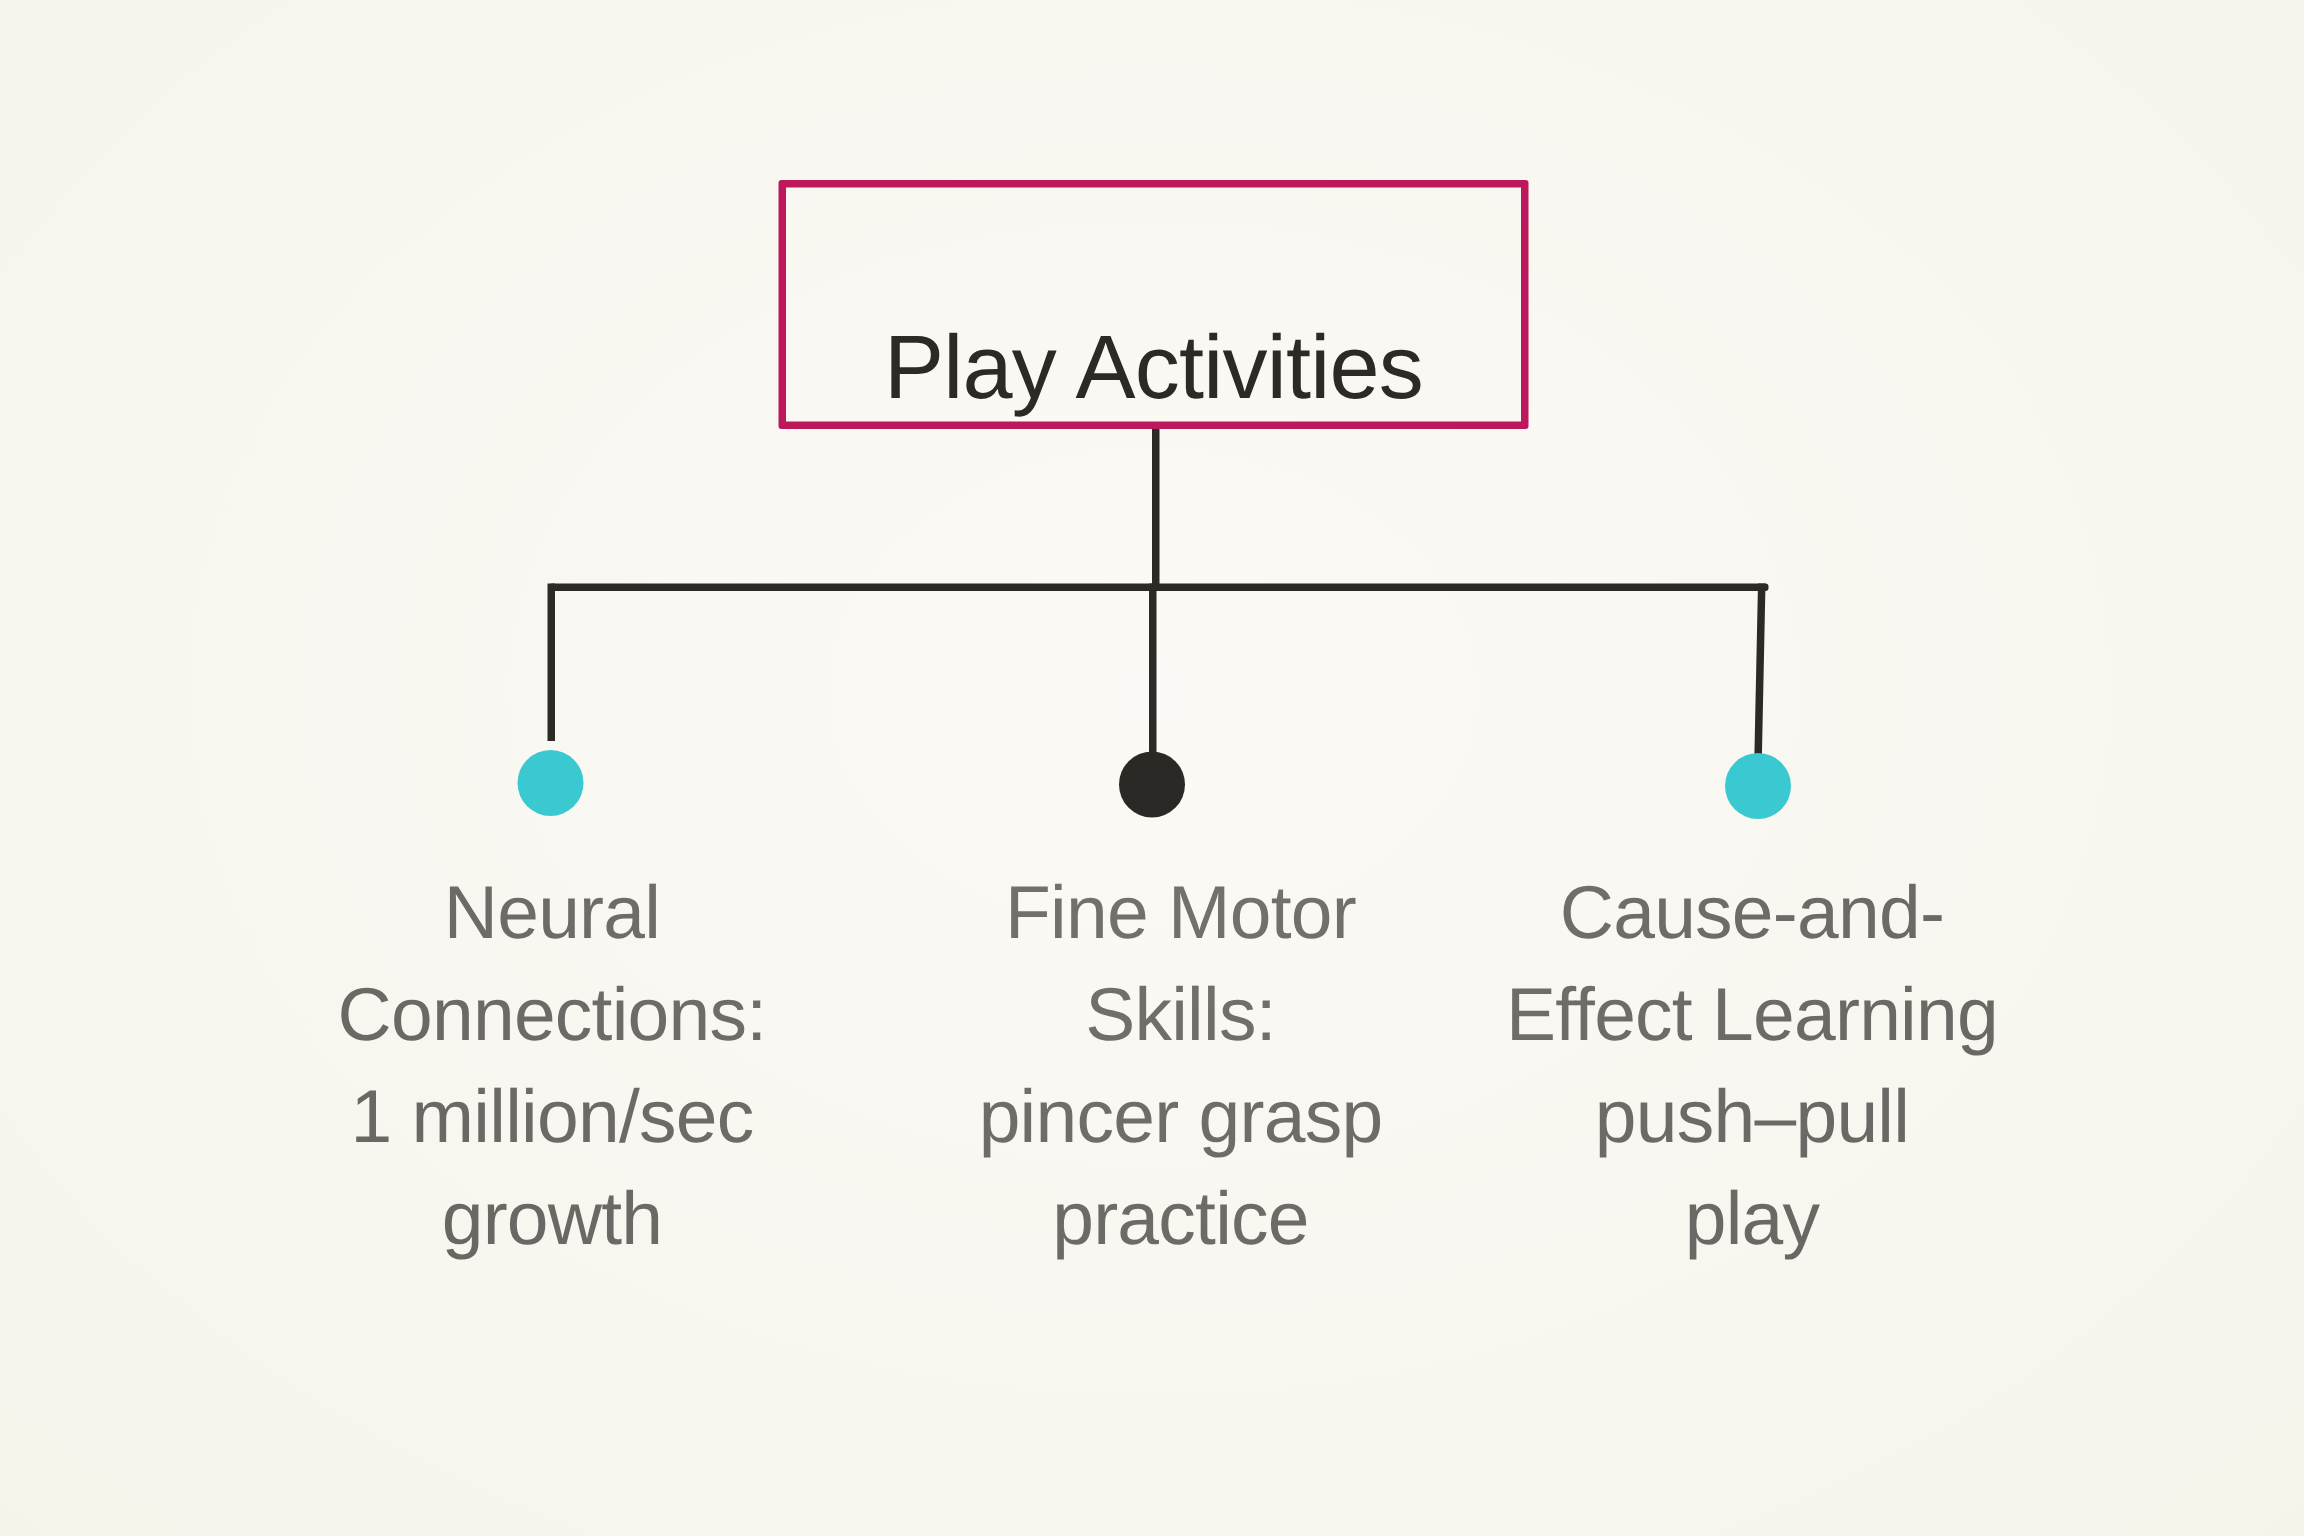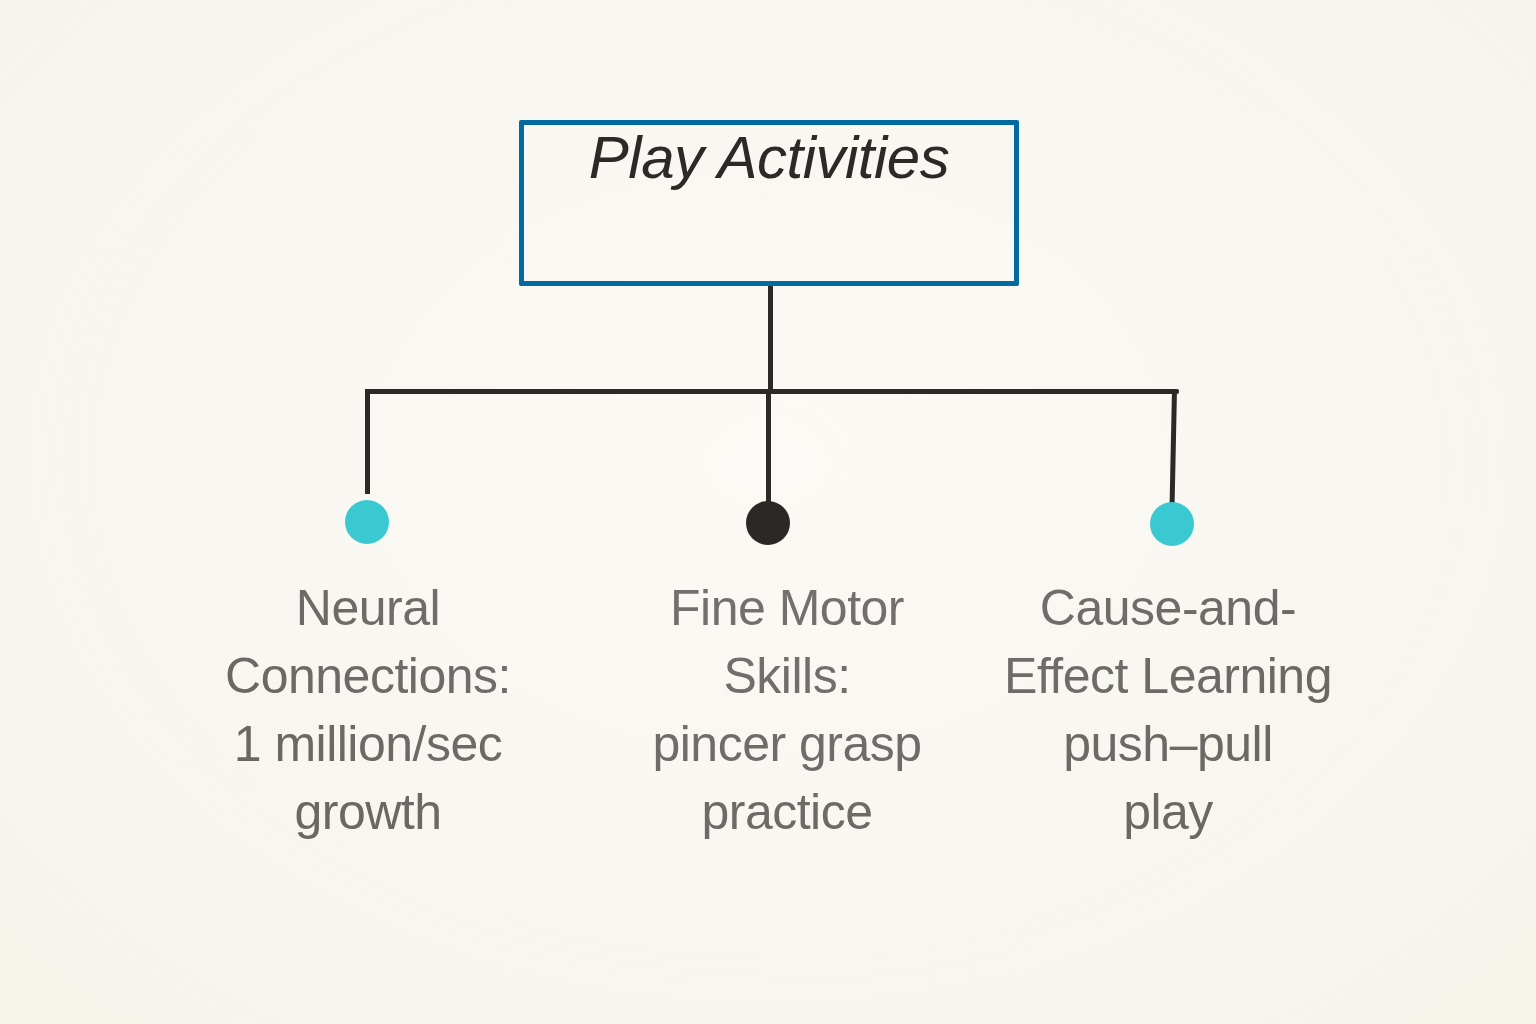--- a/index.html
+++ b/index.html
@@ -27,27 +27,26 @@
     pointer-events: none;
     background: radial-gradient(ellipse at 50% 45%, rgba(255,255,255,0.35) 0%, rgba(238,234,222,0.28) 100%);
   }
 
   .root-box {
     position: absolute;
     left: 519px;
     top: 120px;
     width: 500px;
     height: 166px;
-    border: 5px solid #0369a1;
+    border: 5px solid #be185d;
     border-radius: 2px;
     display: flex;
-    align-items: flex-start;
+    align-items: flex-end;
     justify-content: center;
     z-index: 2;
-    font-style: italic;
   }
 
   .root-label {
     font-size: 60px;
     letter-spacing: -0.5px;
     color: #2b2a27;
     white-space: nowrap;
     transform: translateY(-2px);
   }
 

